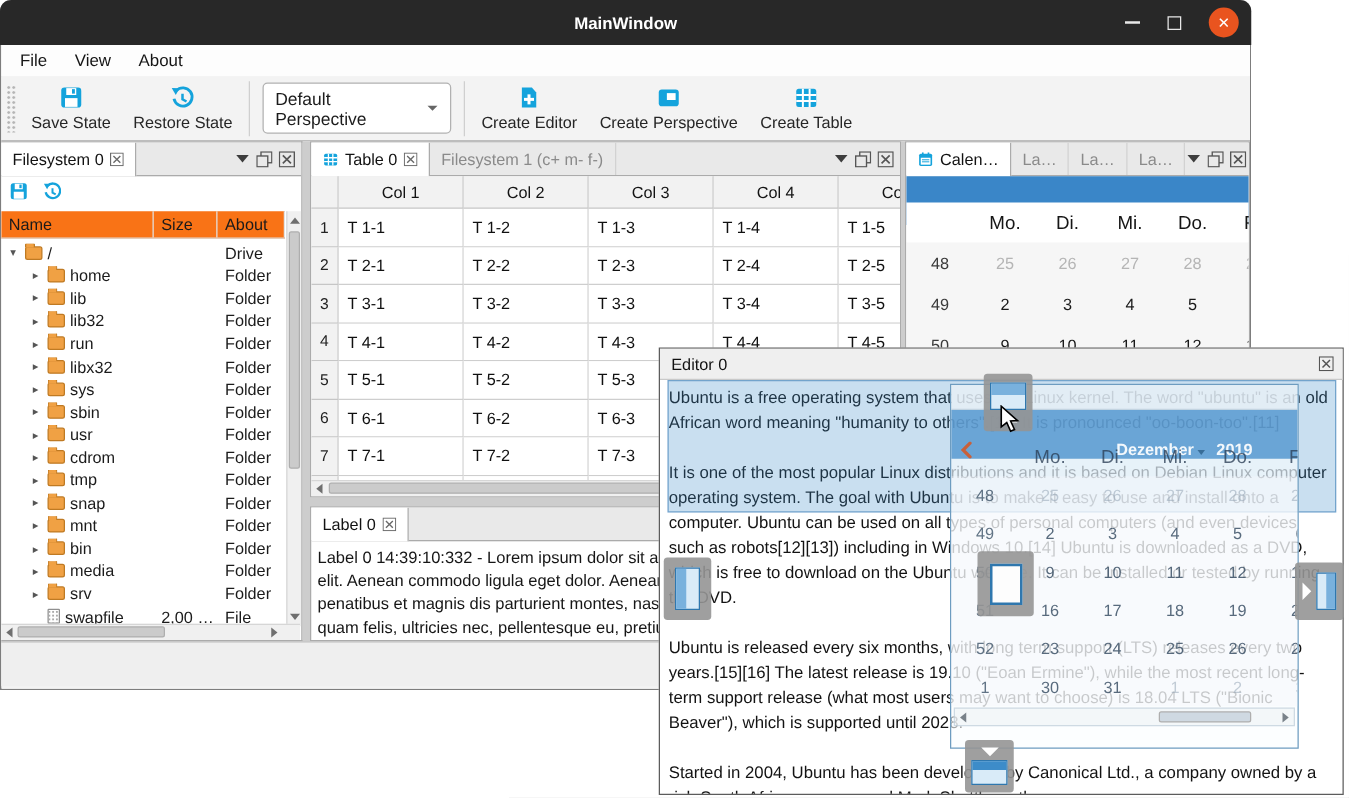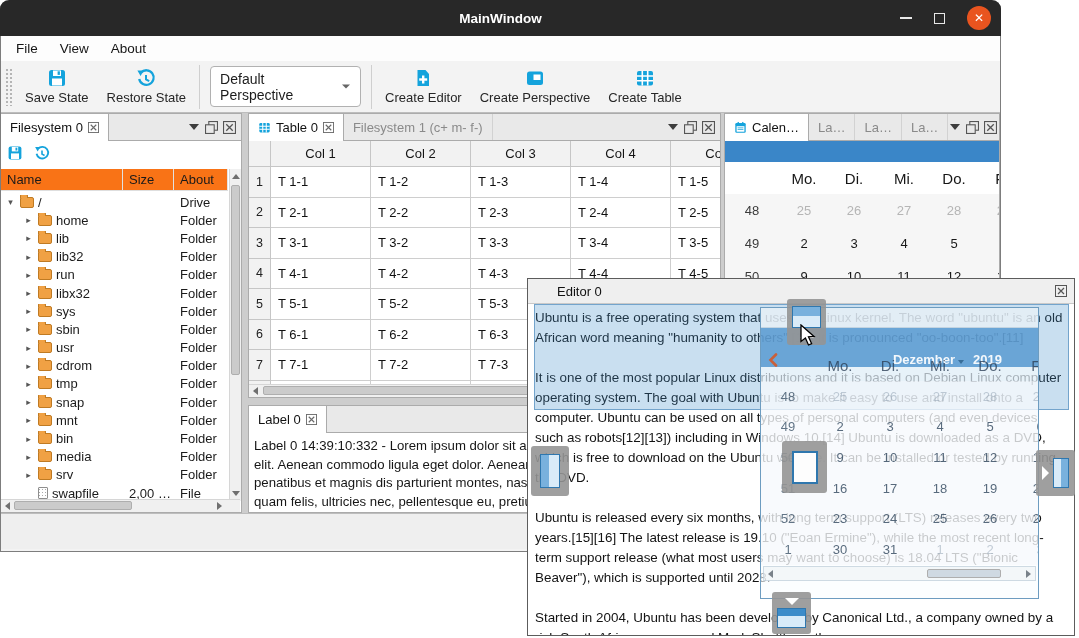--- a/index.html
+++ b/index.html
@@ -86,21 +86,21 @@
   .cal-dayhead{position:absolute;left:0;top:48px;right:0;height:32px;display:grid;grid-template-columns:54px repeat(5,50px);align-items:center;background:#fff;font-size:15px;color:#161616;}
   .cal-dayhead span{text-align:center;}
   .cal-grid{position:absolute;left:0;top:80px;right:0;bottom:0;background:#f6f6f6;overflow:hidden;}
   .cal-week{display:grid;grid-template-columns:54px repeat(5,50px);height:33px;align-items:center;text-align:center;font-size:13px;color:#191919;}
   .cal-wnum{color:#3b3b3b;}
   .muted{color:#b5b5b5;}
 
   
   .editor-window{position:absolute;left:527px;top:278px;width:548px;height:358px;background:#fff;border:1px solid #5c5c5c;z-index:10;}
   .ew-titlebar{position:absolute;left:0;top:0;right:0;height:25px;background:#efefef;border-bottom:1px solid #c9c9c9;display:flex;align-items:center;}
-  .ew-title{font-size:13px;color:#111;padding-left:9px;flex:1;margin-left:20px;}
+  .ew-title{font-size:13px;color:#111;padding-left:9px;flex:1;}
   .ew-close{padding-right:7px;display:flex;align-items:center;}
   .ew-content{position:absolute;left:0;top:25px;right:0;bottom:0;padding:4px 7px;font-size:13.4px;line-height:20px;color:#131313;overflow:hidden;}
   .ew-content p{margin:0 0 20px 0;}
 
   
   .drop-highlight{position:absolute;left:534px;top:304px;width:535px;height:106px;background:rgba(61,139,201,.28);border:1px solid rgba(44,114,175,.55);z-index:20;}
   .drag-preview{position:absolute;left:760px;top:307px;width:279px;height:292px;background:rgba(250,253,255,.62);border:1px solid #6d9cc0;overflow:hidden;z-index:30;}
   .dp-tabband{position:absolute;left:0;top:0;right:0;height:20px;background:rgba(222,234,243,.55);border-bottom:1px solid rgba(150,175,195,.4);}
   .drag-preview .cal-bluebar{top:20px;background:rgba(58,134,200,.72);color:rgba(255,255,255,.92);}
   .drag-preview .cal-dayhead{top:41px;background:transparent;color:rgba(42,62,84,.78);}

